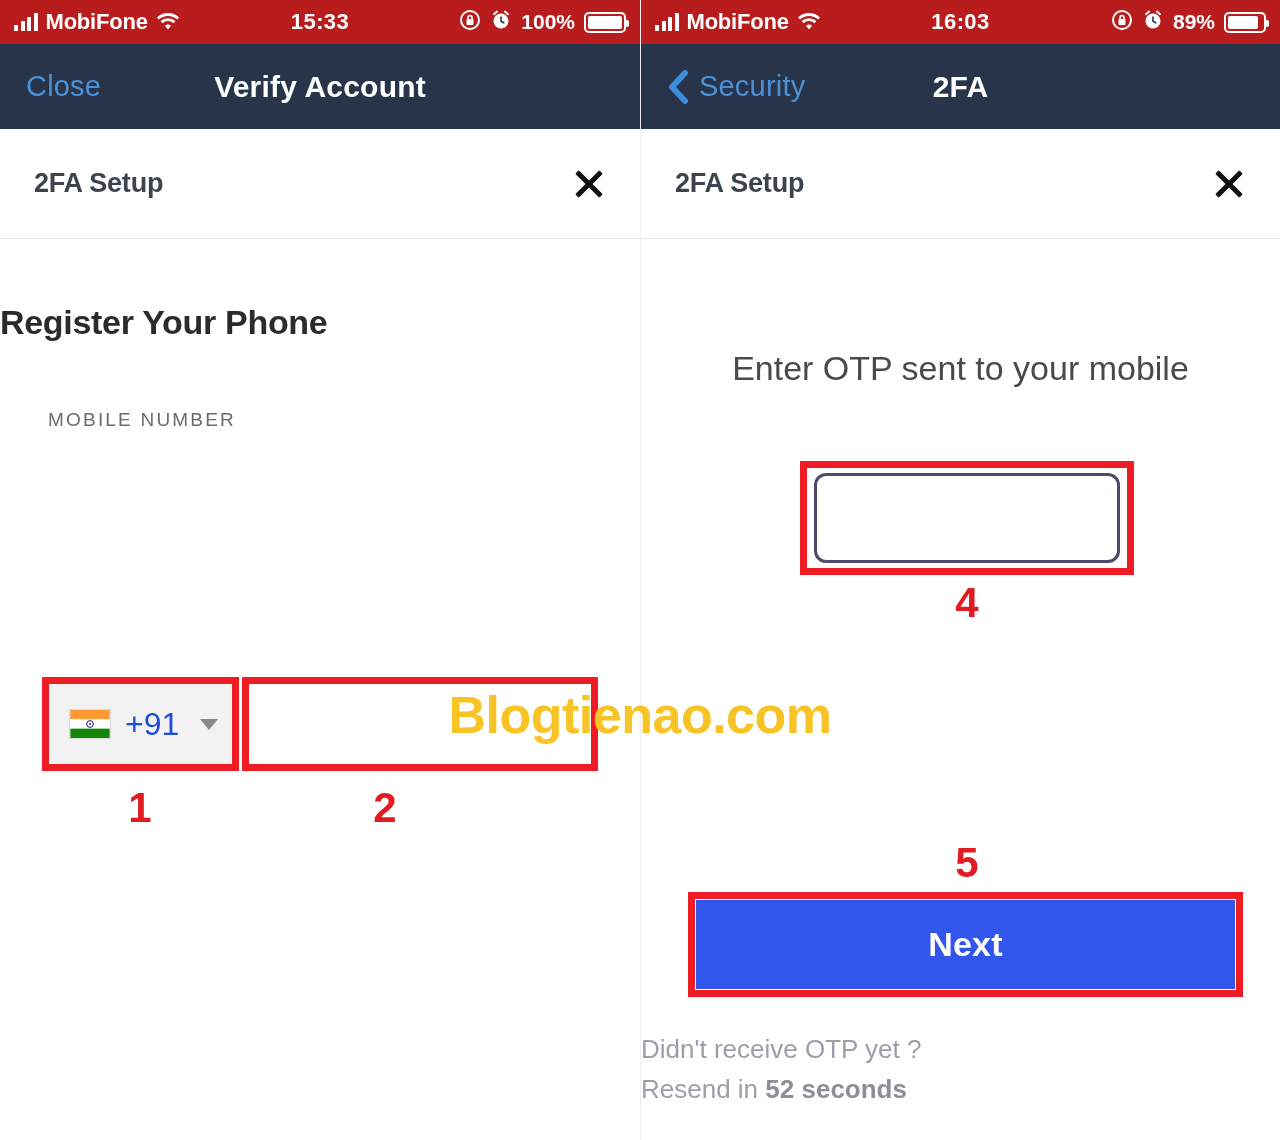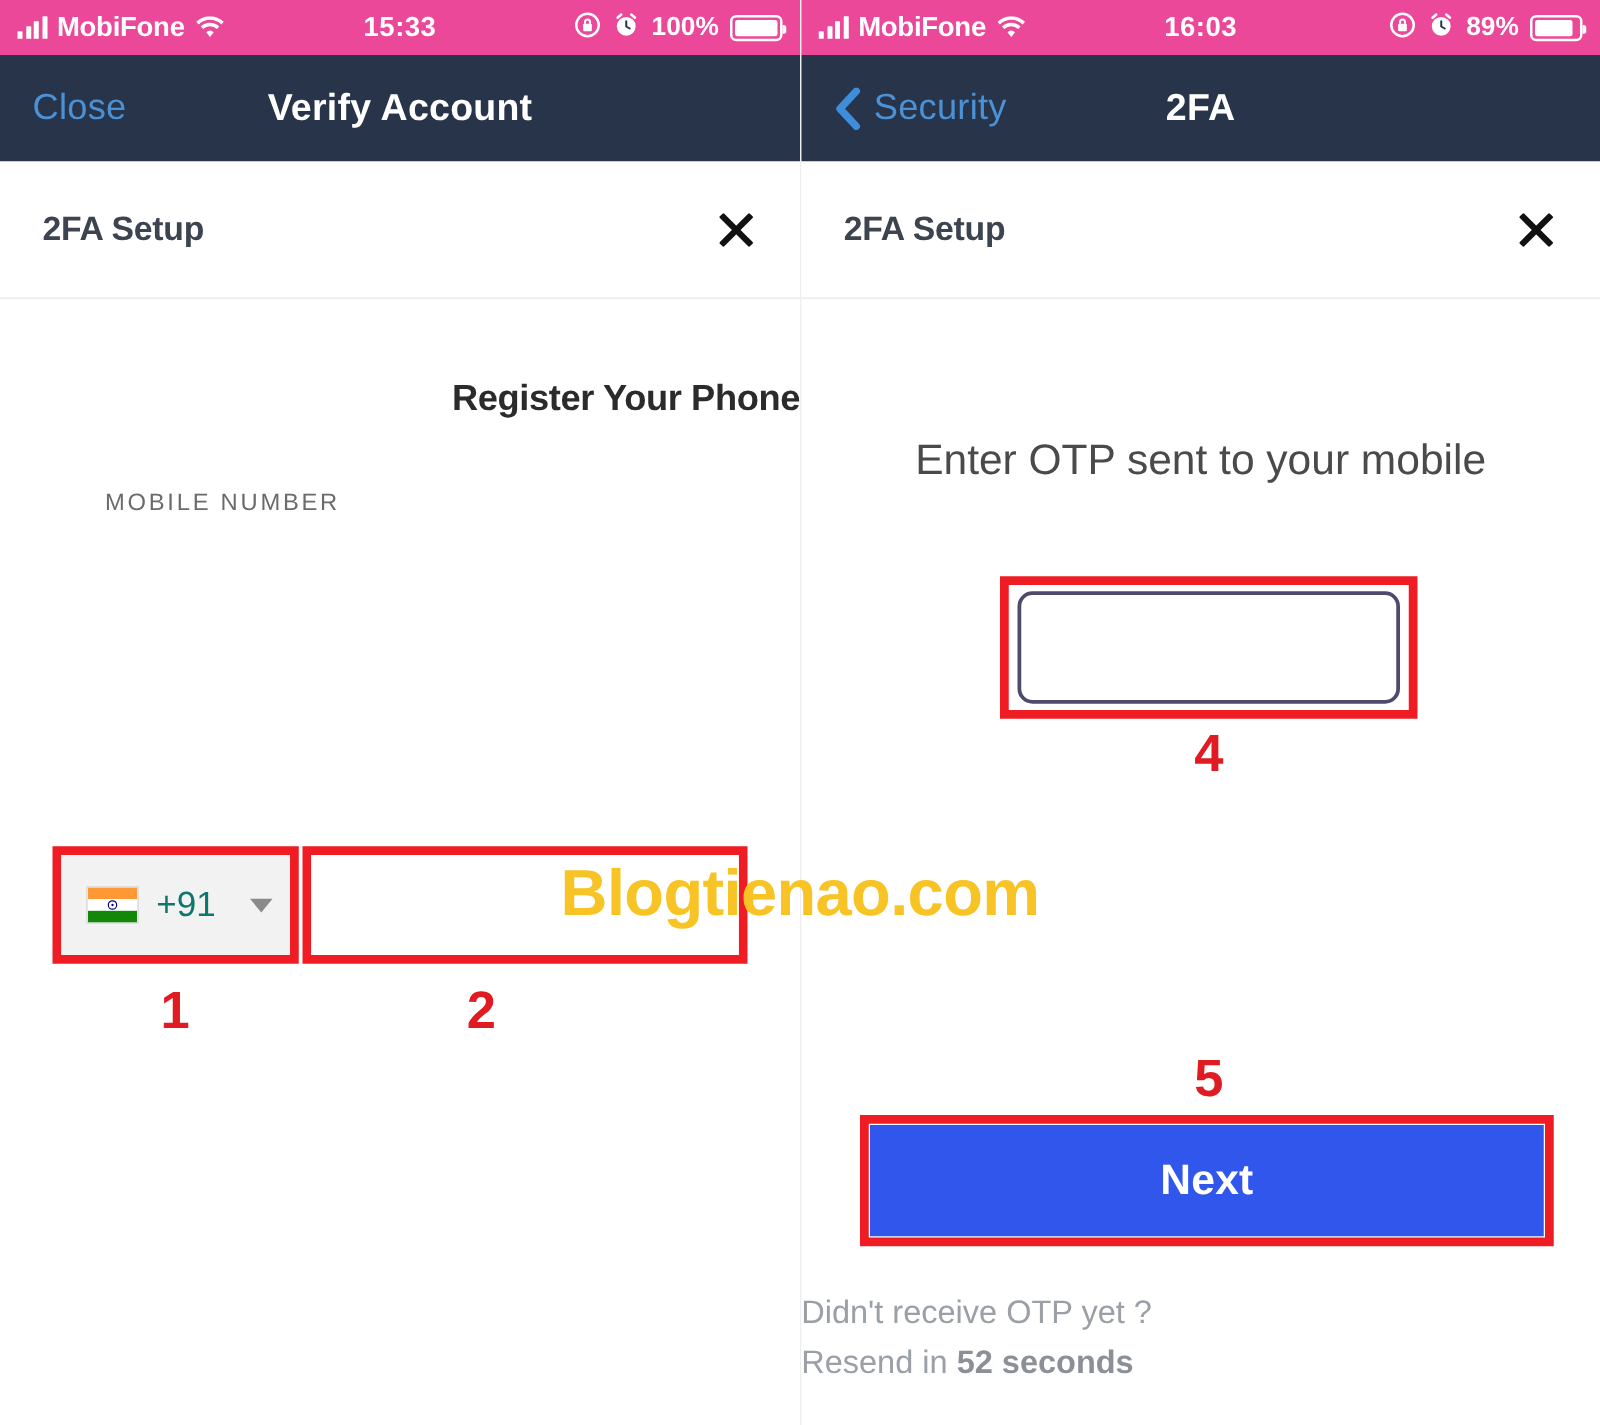--- a/index.html
+++ b/index.html
@@ -22,21 +22,21 @@
     height: 1140px;
     background: #ffffff;
     overflow: hidden;
   }
   .screen.left  { left: 0; }
   .screen.right { left: 640px; border-left: 1px solid #eeeeee; box-sizing: border-box; }
 
   
   .statusbar {
     height: 44px;
-    background: #ec4899;
+    background: #b91c1c;
     display: flex;
     align-items: center;
     padding: 0 14px;
     box-sizing: border-box;
     color: #ffffff;
     position: relative;
   }
   .sb-left {
     display: flex;
     align-items: center;
@@ -174,22 +174,22 @@
   .close-x::before { transform: translate(-50%,-50%) rotate(45deg); }
   .close-x::after  { transform: translate(-50%,-50%) rotate(-45deg); }
 
   
   .panel-body {
     position: relative;
     height: calc(1140px - 44px - 85px - 94px);
   }
 
   .h1 {
-    text-align: right;
-    font-size: 29px;
+    text-align: left;
+    font-size: 34px;
     font-weight: bold;
     color: #2b2b2b;
     letter-spacing: -0.3px;
   }
   .sub {
     text-align: center;
     font-size: 34px;
     color: #4a4a4a;
   }
 
@@ -226,22 +226,22 @@
   }
   .flag {
     width: 42px; height: 30px;
     display: block;
     border: 1px solid #d8d8d8;
     box-sizing: border-box;
     position: relative;
     flex: none;
   }
   .dial-code {
-    font-size: 28px;
-    color: #0f766e;
+    font-size: 32px;
+    color: #1d4ed8;
     margin-left: 14px;
     text-align: right;
   }
   .caret {
     margin-left: auto;
     width: 0; height: 0;
     border-left: 9px solid transparent;
     border-right: 9px solid transparent;
     border-top: 11px solid #8a8a8a;
   }
@@ -359,21 +359,21 @@
   </div>
 
   <div class="modal-head">
     <span class="modal-title">2FA Setup</span>
     <span class="close-x"></span>
   </div>
 
   <div class="panel-body">
     <div class="h1" style="position:absolute;left:0;right:0;top:64px;">Register Your Phone</div>
 
-    <div class="field-label" style="position:absolute;left:48px;top:153px;margin-left:36px;">MOBILE NUMBER</div>
+    <div class="field-label" style="position:absolute;left:48px;top:170px;">MOBILE NUMBER</div>
 
     <div class="redbox" style="left:42px;top:438px;width:197px;height:94px;"></div>
     <div class="country-sel" style="left:49px;top:445px;width:183px;height:80px;">
       <span class="flag">
         <svg viewBox="0 0 42 30" width="40" height="28">
             <rect width="42" height="10" fill="#FF9933"></rect>
             <rect y="10" width="42" height="10" fill="#ffffff"></rect>
             <rect y="20" width="42" height="10" fill="#138808"></rect>
             <circle cx="21" cy="15" r="3.6" fill="none" stroke="#000080" stroke-width="1"></circle>
             <circle cx="21" cy="15" r="1" fill="#000080"></circle>

